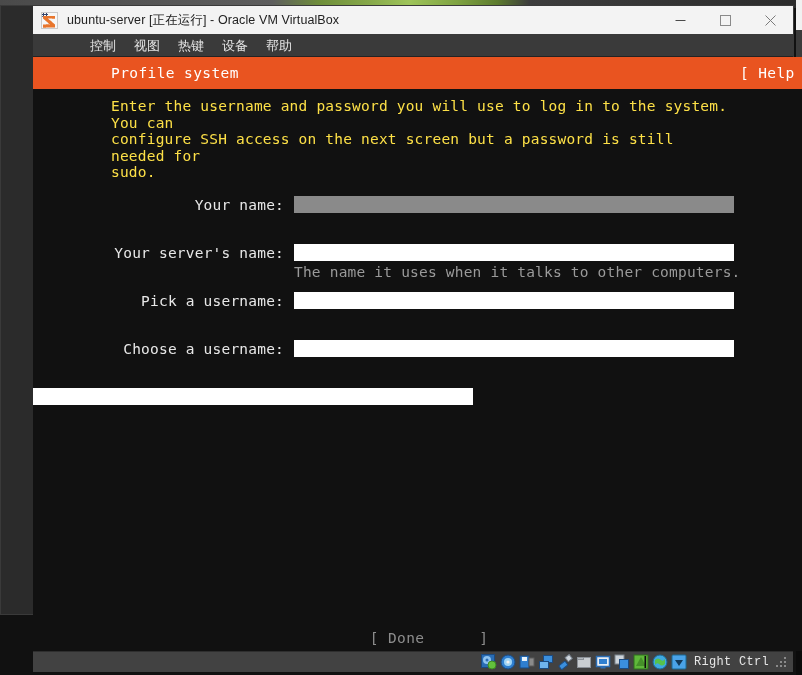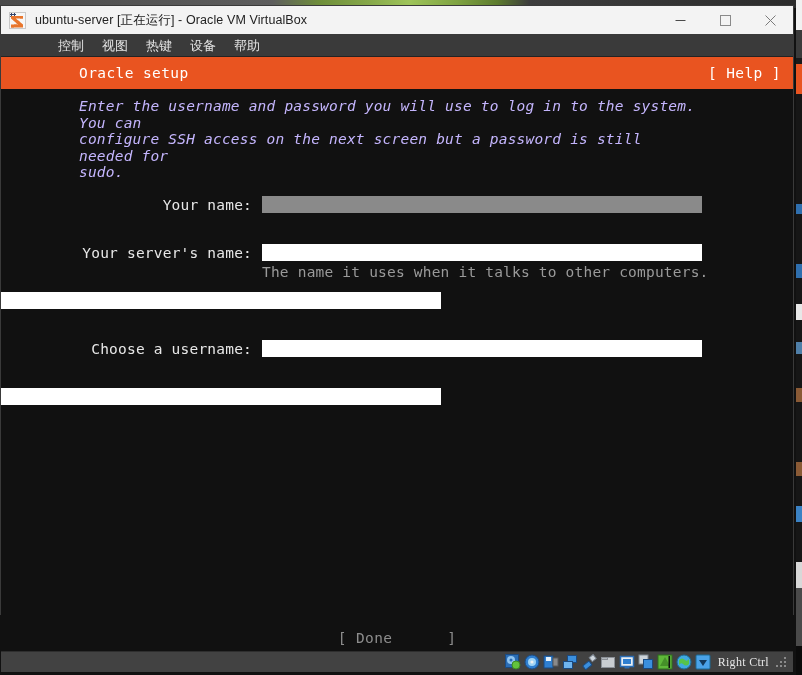--- a/index.html
+++ b/index.html
@@ -23,20 +23,21 @@
     position: absolute; right: 0; top: 0; width: 6px; height: 675px;
     background: #1b1b1b;
   }
   .dr-seg { position: absolute; right: 0; width: 6px; }
 
   
   .vbox-window {
     position: absolute; left: 0; top: 5px; width: 794px; height: 610px;
     background: #2b2b2b;
     border: 1px solid #3a3a3a;
+    padding-left: 32px;
   }
 
   
   .titlebar {
     position: relative; height: 28px; background: #f3f3f3;
     display: flex; align-items: center;
   }
   .vbox-logo {
     width: 17px; height: 17px; margin-left: 8px; flex: none; position: relative;
   }
@@ -91,22 +92,22 @@
     position: relative;
   }
   .subiquity-title {
     color: #ffffff; font-size: 14.5px; margin-left: 78px; letter-spacing: .4px;
   }
   .subiquity-help {
     position: absolute; right: 12px; color: #ffffff; font-size: 14.5px; letter-spacing: .4px;
   }
 
   .intro {
-    color: #c4b5fd; font-size: 14.5px; line-height: 16.6px;
-    margin: 9px 0 0 78px; width: 625px; white-space: pre-wrap; letter-spacing: .2px; font-style: italic;
+    color: #fde047; font-size: 14.5px; line-height: 16.6px;
+    margin: 9px 0 0 78px; width: 625px; white-space: pre-wrap; letter-spacing: .2px;
   }
 
   .form { margin-top: 15px; }
   .frow {
     display: flex; align-items: flex-start; height: 48px;
   }
   .flabel {
     width: 261px; text-align: right; color: #e8e8e8; font-size: 14.5px;
     padding-right: 10px; line-height: 18px; letter-spacing: .2px; white-space: pre;
   }
@@ -128,21 +129,21 @@
   }
 
   
   .statusbar {
     position: relative; height: 21px; background: #424242; border-top: 1px solid #2e2e2e;
     display: flex; align-items: center; justify-content: flex-end; padding-right: 6px;
   }
   .sb-icons { display: flex; align-items: center; gap: 3px; }
   .sb-ico { width: 16px; height: 16px; display: block; }
   .sb-hostkey {
-    color: #e6e6e6; font-size: 12px; font-family: Liberation Serif, serif;
+    color: #e6e6e6; font-size: 12px; font-family: Liberation Mono, monospace;
     margin-left: 7px; letter-spacing: .3px;
   }
   .sb-grip {
     width: 12px; height: 12px; margin-left: 6px;
     background:
       radial-gradient(circle at 2px 10px, #8b8b8b 1px, transparent 1.2px),
       radial-gradient(circle at 6px 10px, #8b8b8b 1px, transparent 1.2px),
       radial-gradient(circle at 10px 10px, #8b8b8b 1px, transparent 1.2px),
       radial-gradient(circle at 6px 6px, #8b8b8b 1px, transparent 1.2px),
       radial-gradient(circle at 10px 6px, #8b8b8b 1px, transparent 1.2px),
@@ -216,21 +217,21 @@
       <div class="menuitem">控制</div>
       <div class="menuitem">视图</div>
       <div class="menuitem">热键</div>
       <div class="menuitem">设备</div>
       <div class="menuitem">帮助</div>
     </div>
 
     <div class="vm-screen">
 
       <div class="subiquity-header">
-        <div class="subiquity-title">Oracle setup</div>
+        <div class="subiquity-title">Profile system</div>
         <div class="subiquity-help">[ Help ]</div>
       </div>
 
       <div class="intro">Enter the username and password you will use to log in to the system. You can
 configure SSH access on the next screen but a password is still needed for
 sudo.</div>
 
       <div class="form">
 
         <div class="frow">
@@ -242,20 +243,21 @@
 
         <div class="frow">
           <div class="flabel">Your server's name:</div>
           <div class="fcol">
             <div class="finput"></div>
             <div class="fhint">The name it uses when it talks to other computers.</div>
           </div>
         </div>
 
         <div class="frow">
+          <div class="flabel">Pick a username:</div>
           <div class="fcol">
             <div class="finput"></div>
           </div>
         </div>
 
         <div class="frow">
           <div class="flabel">Choose a username:</div>
           <div class="fcol">
             <div class="finput"></div>
           </div>

